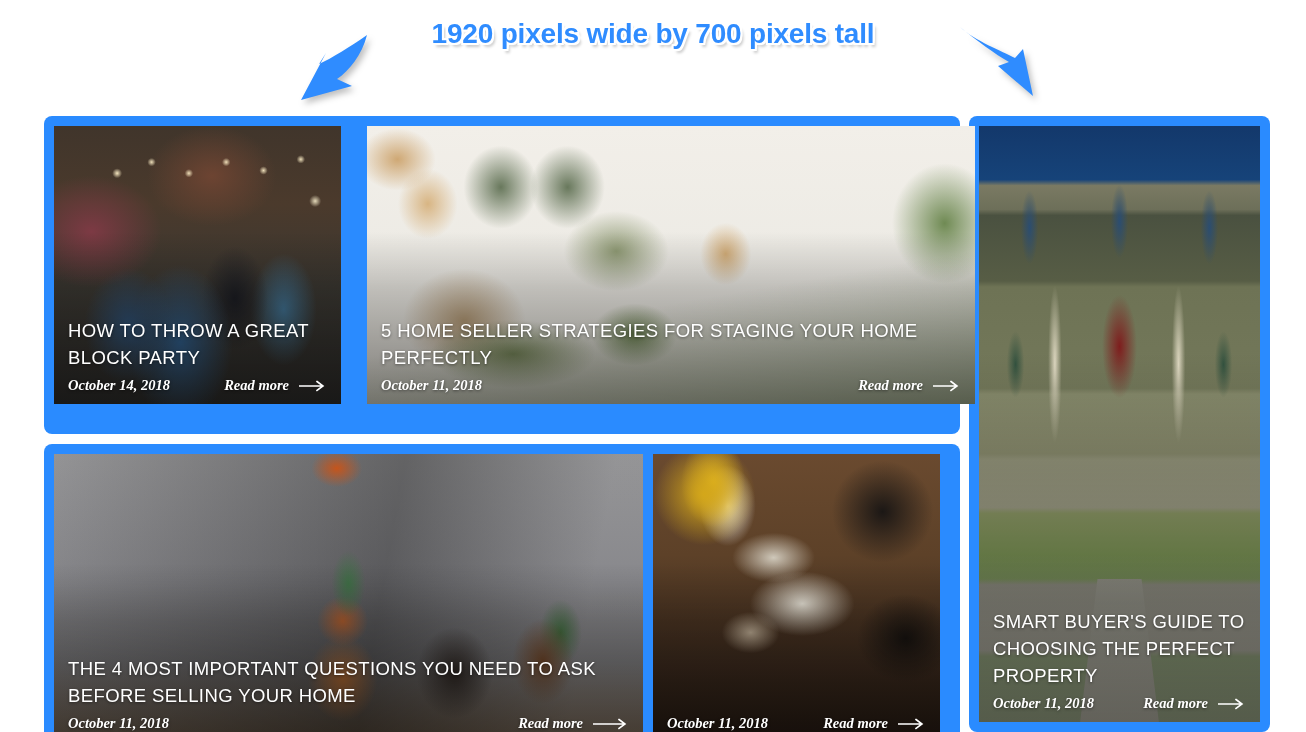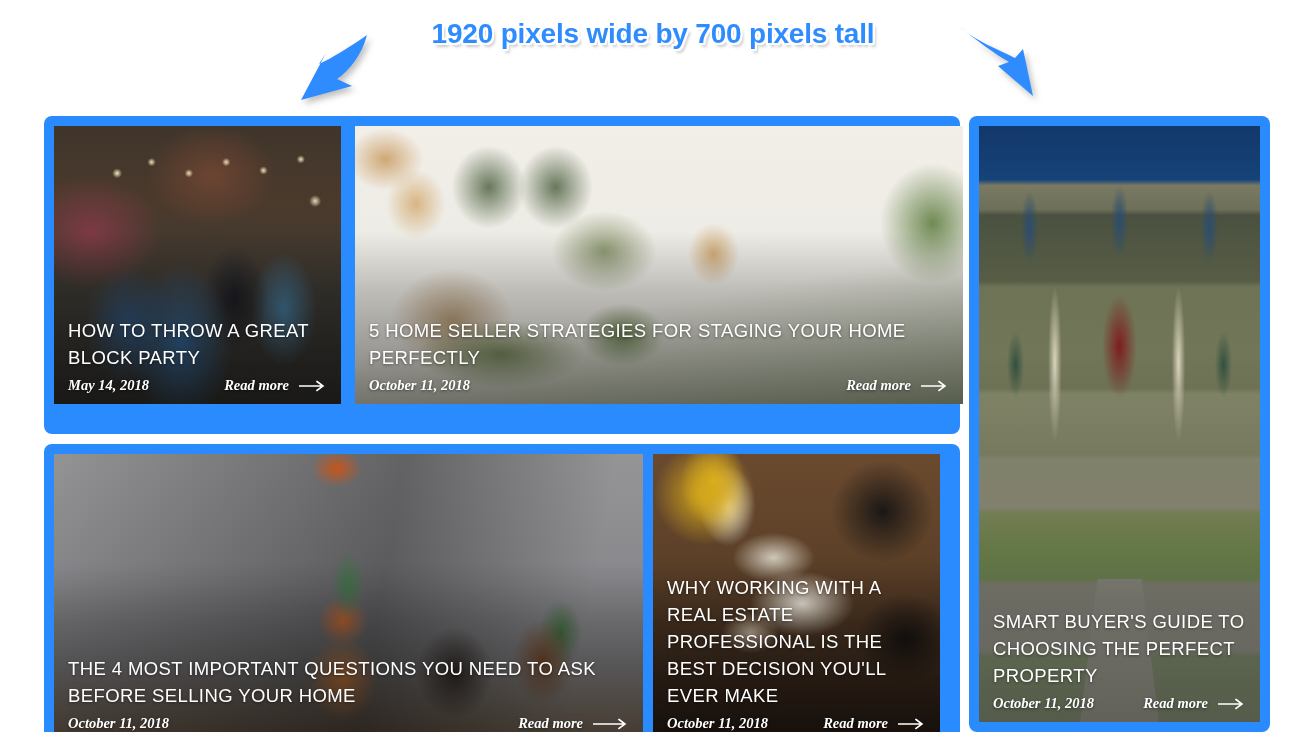--- a/index.html
+++ b/index.html
@@ -147,21 +147,21 @@
     font-style: italic;
     font-weight: bold;
     font-size: 14.5px;
     text-shadow: 0 1px 3px rgba(0,0,0,0.5);
     color: #ffffff;
   }
   .arrow-glyph { display: block; }
 
   
   .card-1 { width: 287px; height: 278px; }
-  .card-2 { width: 608px; height: 278px; }
+  .card-2 { width: 608px; height: 278px; margin-left: 12px; }
   .card-3 { width: 589px; height: 288px; }
   .card-4 { width: 287px; height: 288px; }
 
   .right-column { width: 301px; }
   .right-frame  { height: 616px; padding: 10px; }
   .card-5 { width: 281px; height: 596px; padding-left: 40px; }
 
   
   
   .photo-party {
@@ -287,21 +287,21 @@
 
       <div class="frame">
         <div class="row-top">
 
           <article class="card card-1">
             <div class="card-img photo-party"></div>
             <div class="card-scrim"></div>
             <div class="card-body">
               <div class="card-title">HOW TO THROW A GREAT BLOCK PARTY</div>
               <div class="card-meta">
-                <span class="card-date">May 14, 2018</span>
+                <span class="card-date">October 14, 2018</span>
                 <span class="read-more">
                   <span class="read-more-label">Read more</span>
                   <svg class="arrow-glyph" width="28" height="12" viewBox="0 0 28 12">
                     <path d="M0 6 H23 M18 1.5 L24 6 L18 10.5" stroke="#fff" stroke-width="1.6" fill="none" stroke-linecap="square"></path>
                   </svg>
                 </span>
               </div>
             </div>
           </article>
 
@@ -342,21 +342,20 @@
                   </svg>
                 </span>
               </div>
             </div>
           </article>
 
           <article class="card card-4">
             <div class="card-img photo-docs"></div>
             <div class="card-scrim"></div>
             <div class="card-body">
-              <div class="card-title">WHY WORKING WITH A REAL ESTATE PROFESSIONAL IS THE BEST DECISION YOU'LL EVER MAKE</div>
               <div class="card-meta">
                 <span class="card-date">October 11, 2018</span>
                 <span class="read-more">
                   <span class="read-more-label">Read more</span>
                   <svg class="arrow-glyph" width="28" height="12" viewBox="0 0 28 12">
                     <path d="M0 6 H23 M18 1.5 L24 6 L18 10.5" stroke="#fff" stroke-width="1.6" fill="none" stroke-linecap="square"></path>
                   </svg>
                 </span>
               </div>
             </div>

